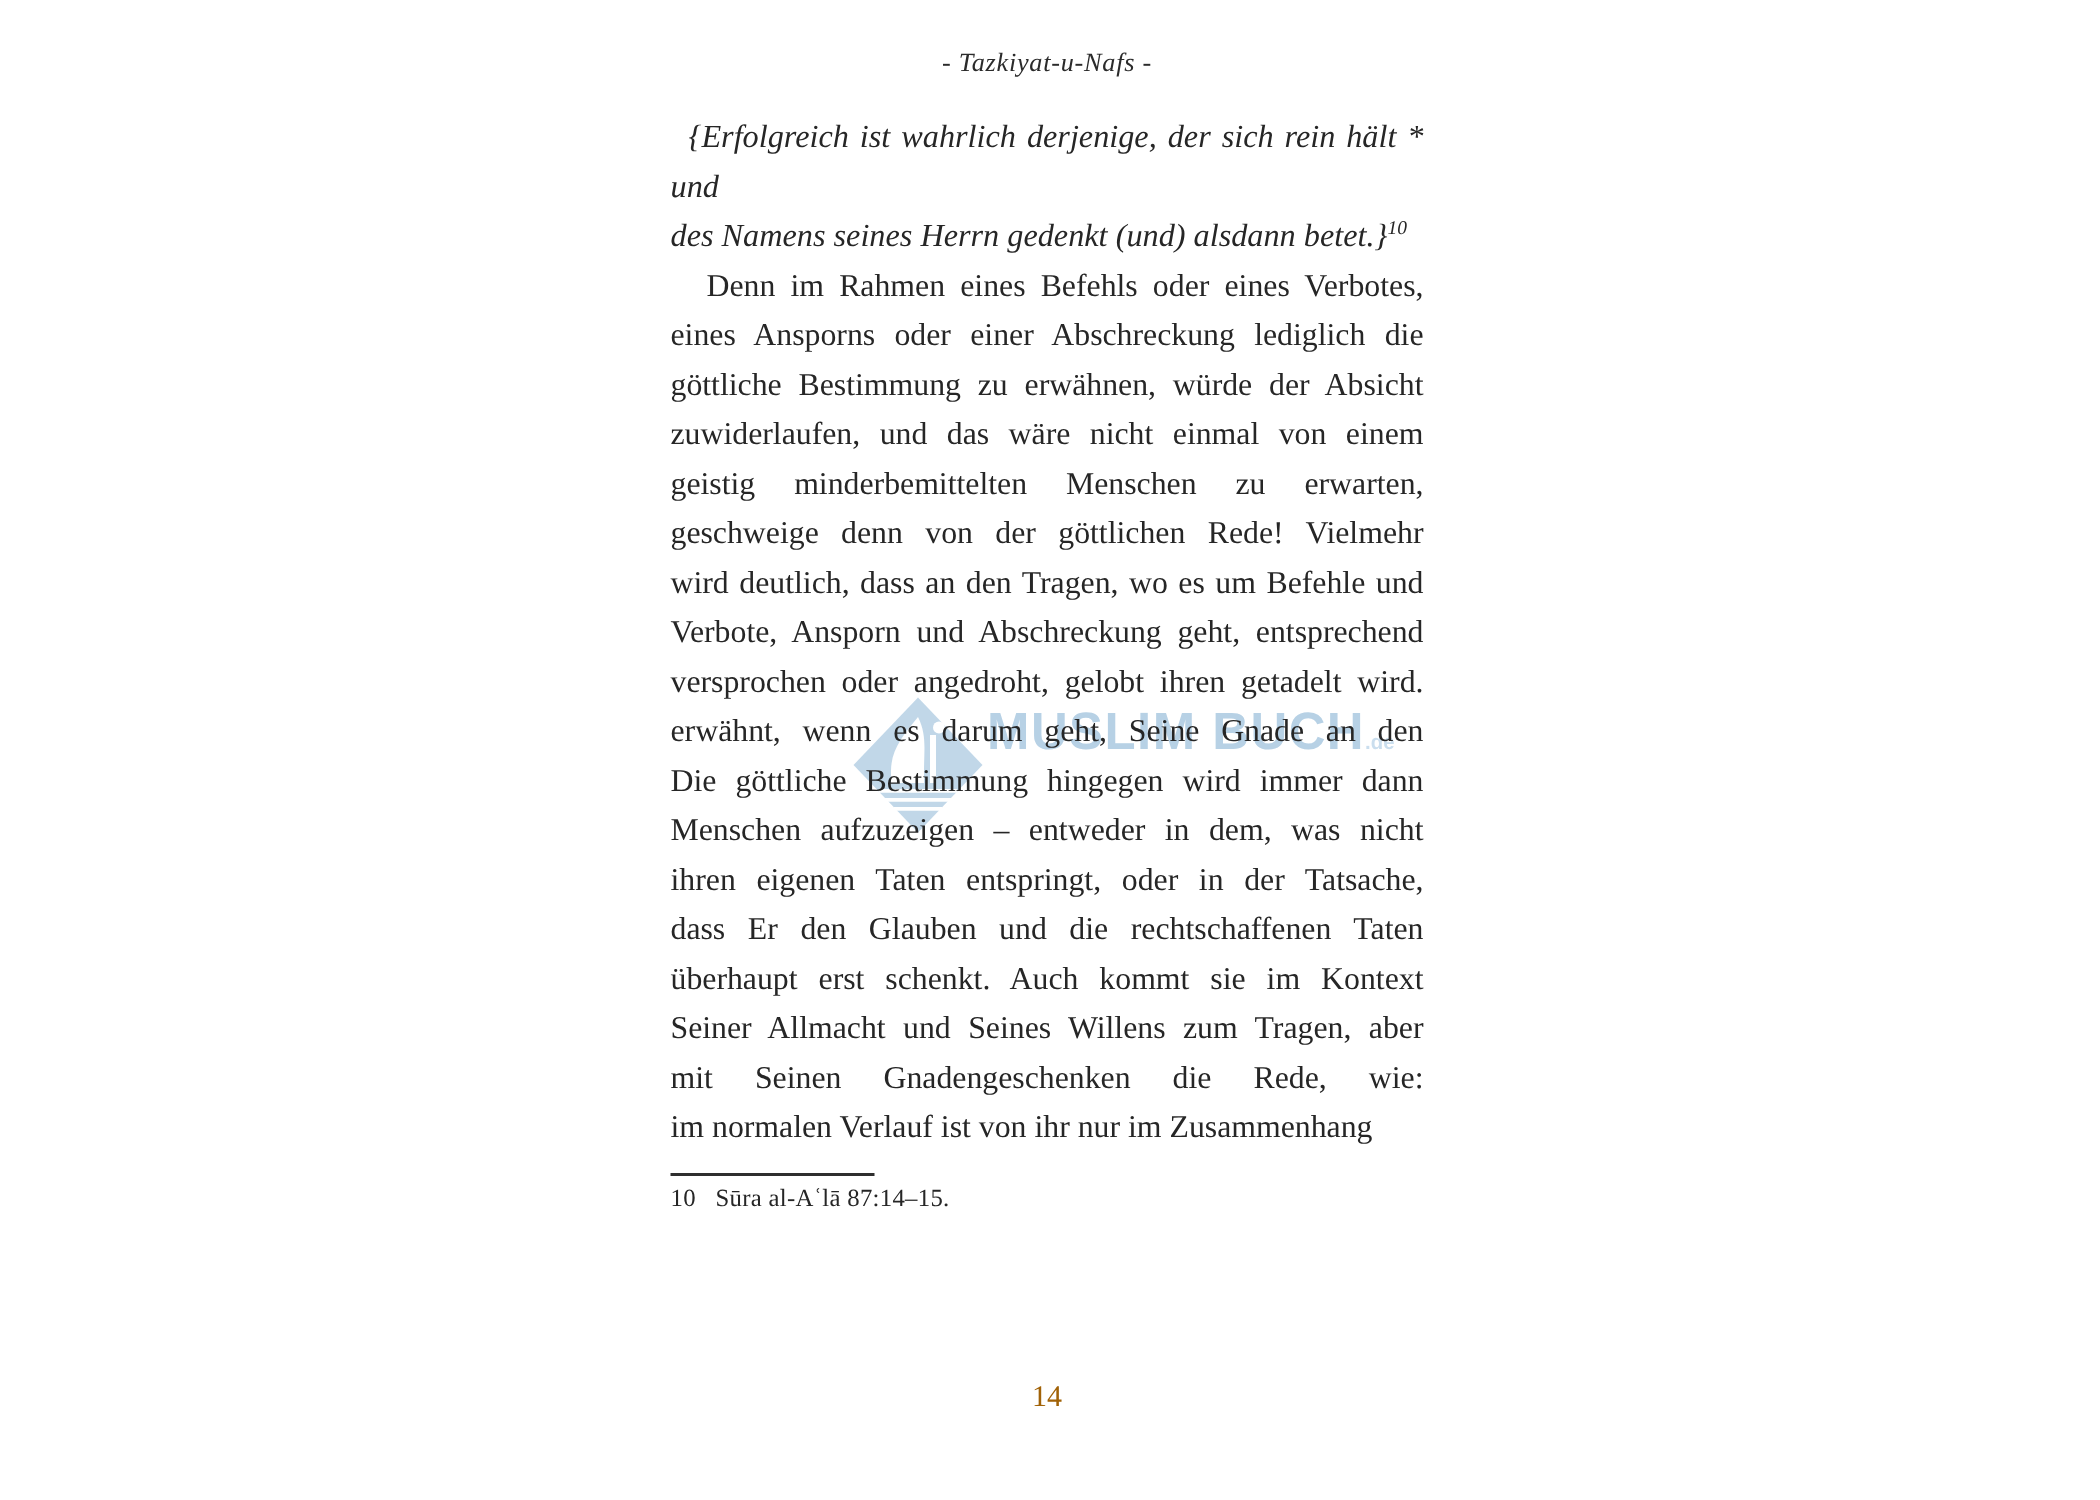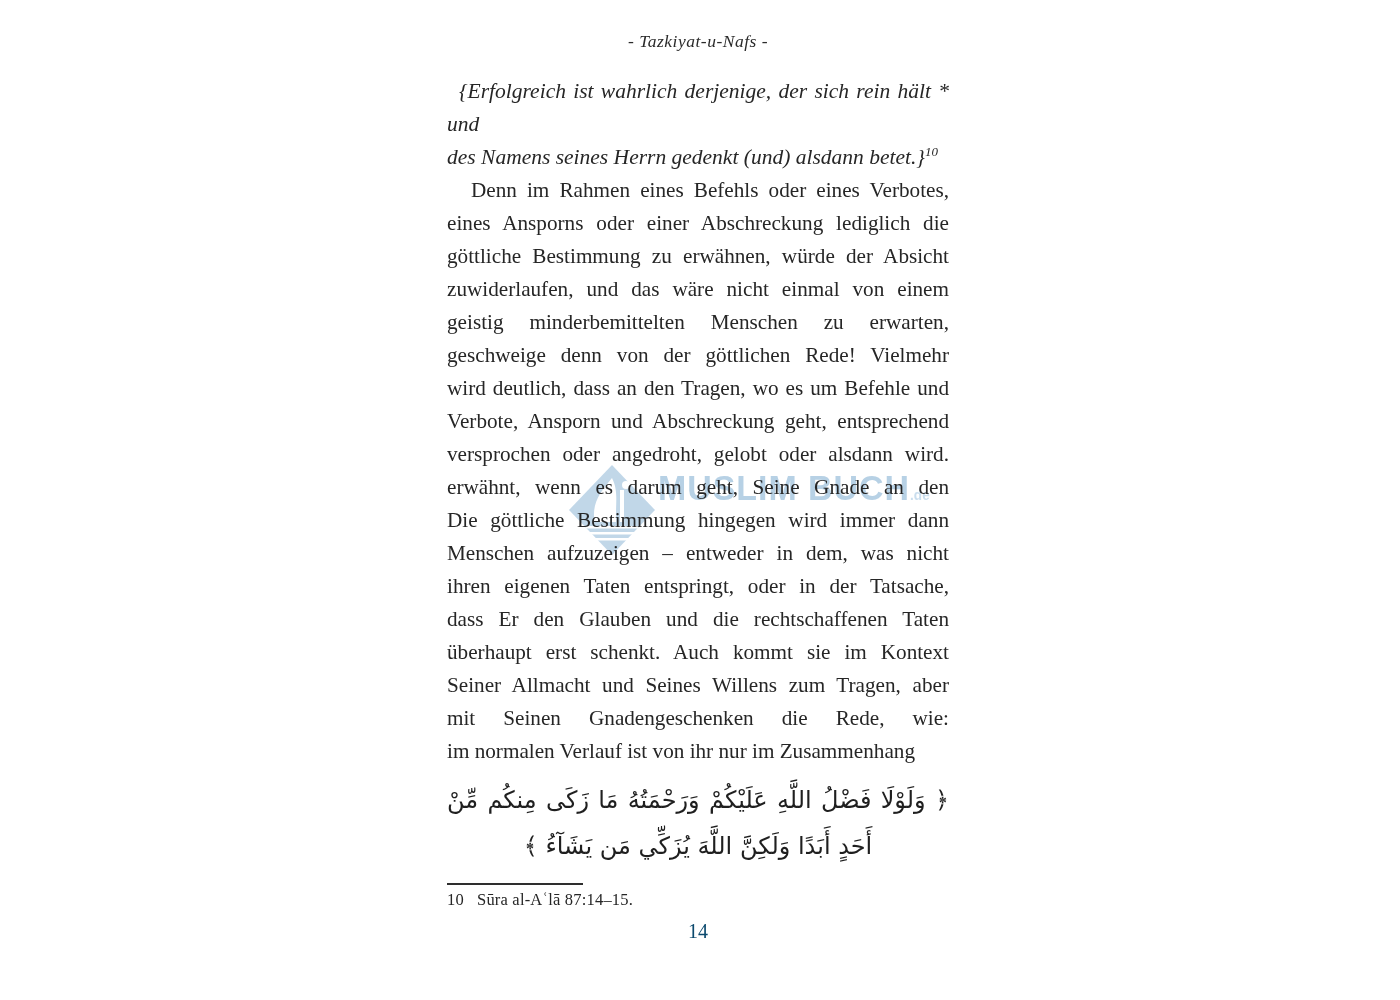--- a/index.html
+++ b/index.html
@@ -116,21 +116,21 @@
   .footnote .fn-num {
     display: inline-block;
     width: 30px;
   }
   .page-number {
     position: absolute;
     left: 447px; top: 920px;
     width: 502px;
     text-align: center;
     font-size: 20px;
-    color: #0c4a6e;
+    color: #a16207;
     z-index: 1;
   }
 </style>
 </head>
 <body>
 
 <div class="sheet">
 
   <div class="watermark">
     <svg class="wm-logo" viewBox="0 0 88 92" xmlns="http://www.w3.org/2000/svg">
@@ -157,36 +157,32 @@
 
     <div class="body-par">
         <div class="line">Denn im Rahmen eines Befehls oder eines Verbotes,</div>
         <div class="line">eines Ansporns oder einer Abschreckung lediglich die</div>
         <div class="line">göttliche Bestimmung zu erwähnen, würde der Absicht</div>
         <div class="line">zuwiderlaufen, und das wäre nicht einmal von einem</div>
         <div class="line">geistig minderbemittelten Menschen zu erwarten,</div>
         <div class="line">geschweige denn von der göttlichen Rede! Vielmehr</div>
         <div class="line">wird deutlich, dass an den Tragen, wo es um Befehle und</div>
         <div class="line">Verbote, Ansporn und Abschreckung geht, entsprechend</div>
-        <div class="line">versprochen oder angedroht, gelobt oder alsdann wird.</div>
+        <div class="line">versprochen oder angedroht, gelobt ihren getadelt wird.</div>
         <div class="line">erwähnt, wenn es darum geht, Seine Gnade an den</div>
         <div class="line">Die göttliche Bestimmung hingegen wird immer dann</div>
         <div class="line">Menschen aufzuzeigen – entweder in dem, was nicht</div>
         <div class="line">ihren eigenen Taten entspringt, oder in der Tatsache,</div>
         <div class="line">dass Er den Glauben und die rechtschaffenen Taten</div>
         <div class="line">überhaupt erst schenkt. Auch kommt sie im Kontext</div>
         <div class="line">Seiner Allmacht und Seines Willens zum Tragen, aber</div>
         <div class="line">mit Seinen Gnadengeschenken die Rede, wie:</div>
         <div class="line">im normalen Verlauf ist von ihr nur im Zusammenhang</div>
       </div>
 
-    <div class="arabic" dir="rtl" lang="ar">
-      <div class="arabic-l1">﴿ وَلَوْلَا فَضْلُ اللَّهِ عَلَيْكُمْ وَرَحْمَتُهُ مَا زَكَى مِنكُم مِّنْ</div>
-      <div class="arabic-l2">أَحَدٍ أَبَدًا وَلَكِنَّ اللَّهَ يُزَكِّي مَن يَشَآءُ ﴾</div>
-    </div>
 
     <div class="footnote-rule"></div>
 
     <div class="footnote"><span class="fn-num">10</span><span>Sūra al-Aʿlā 87:14–15.</span></div>
 
   </div>
 
   <div class="page-number">14</div>
 
 </div>

